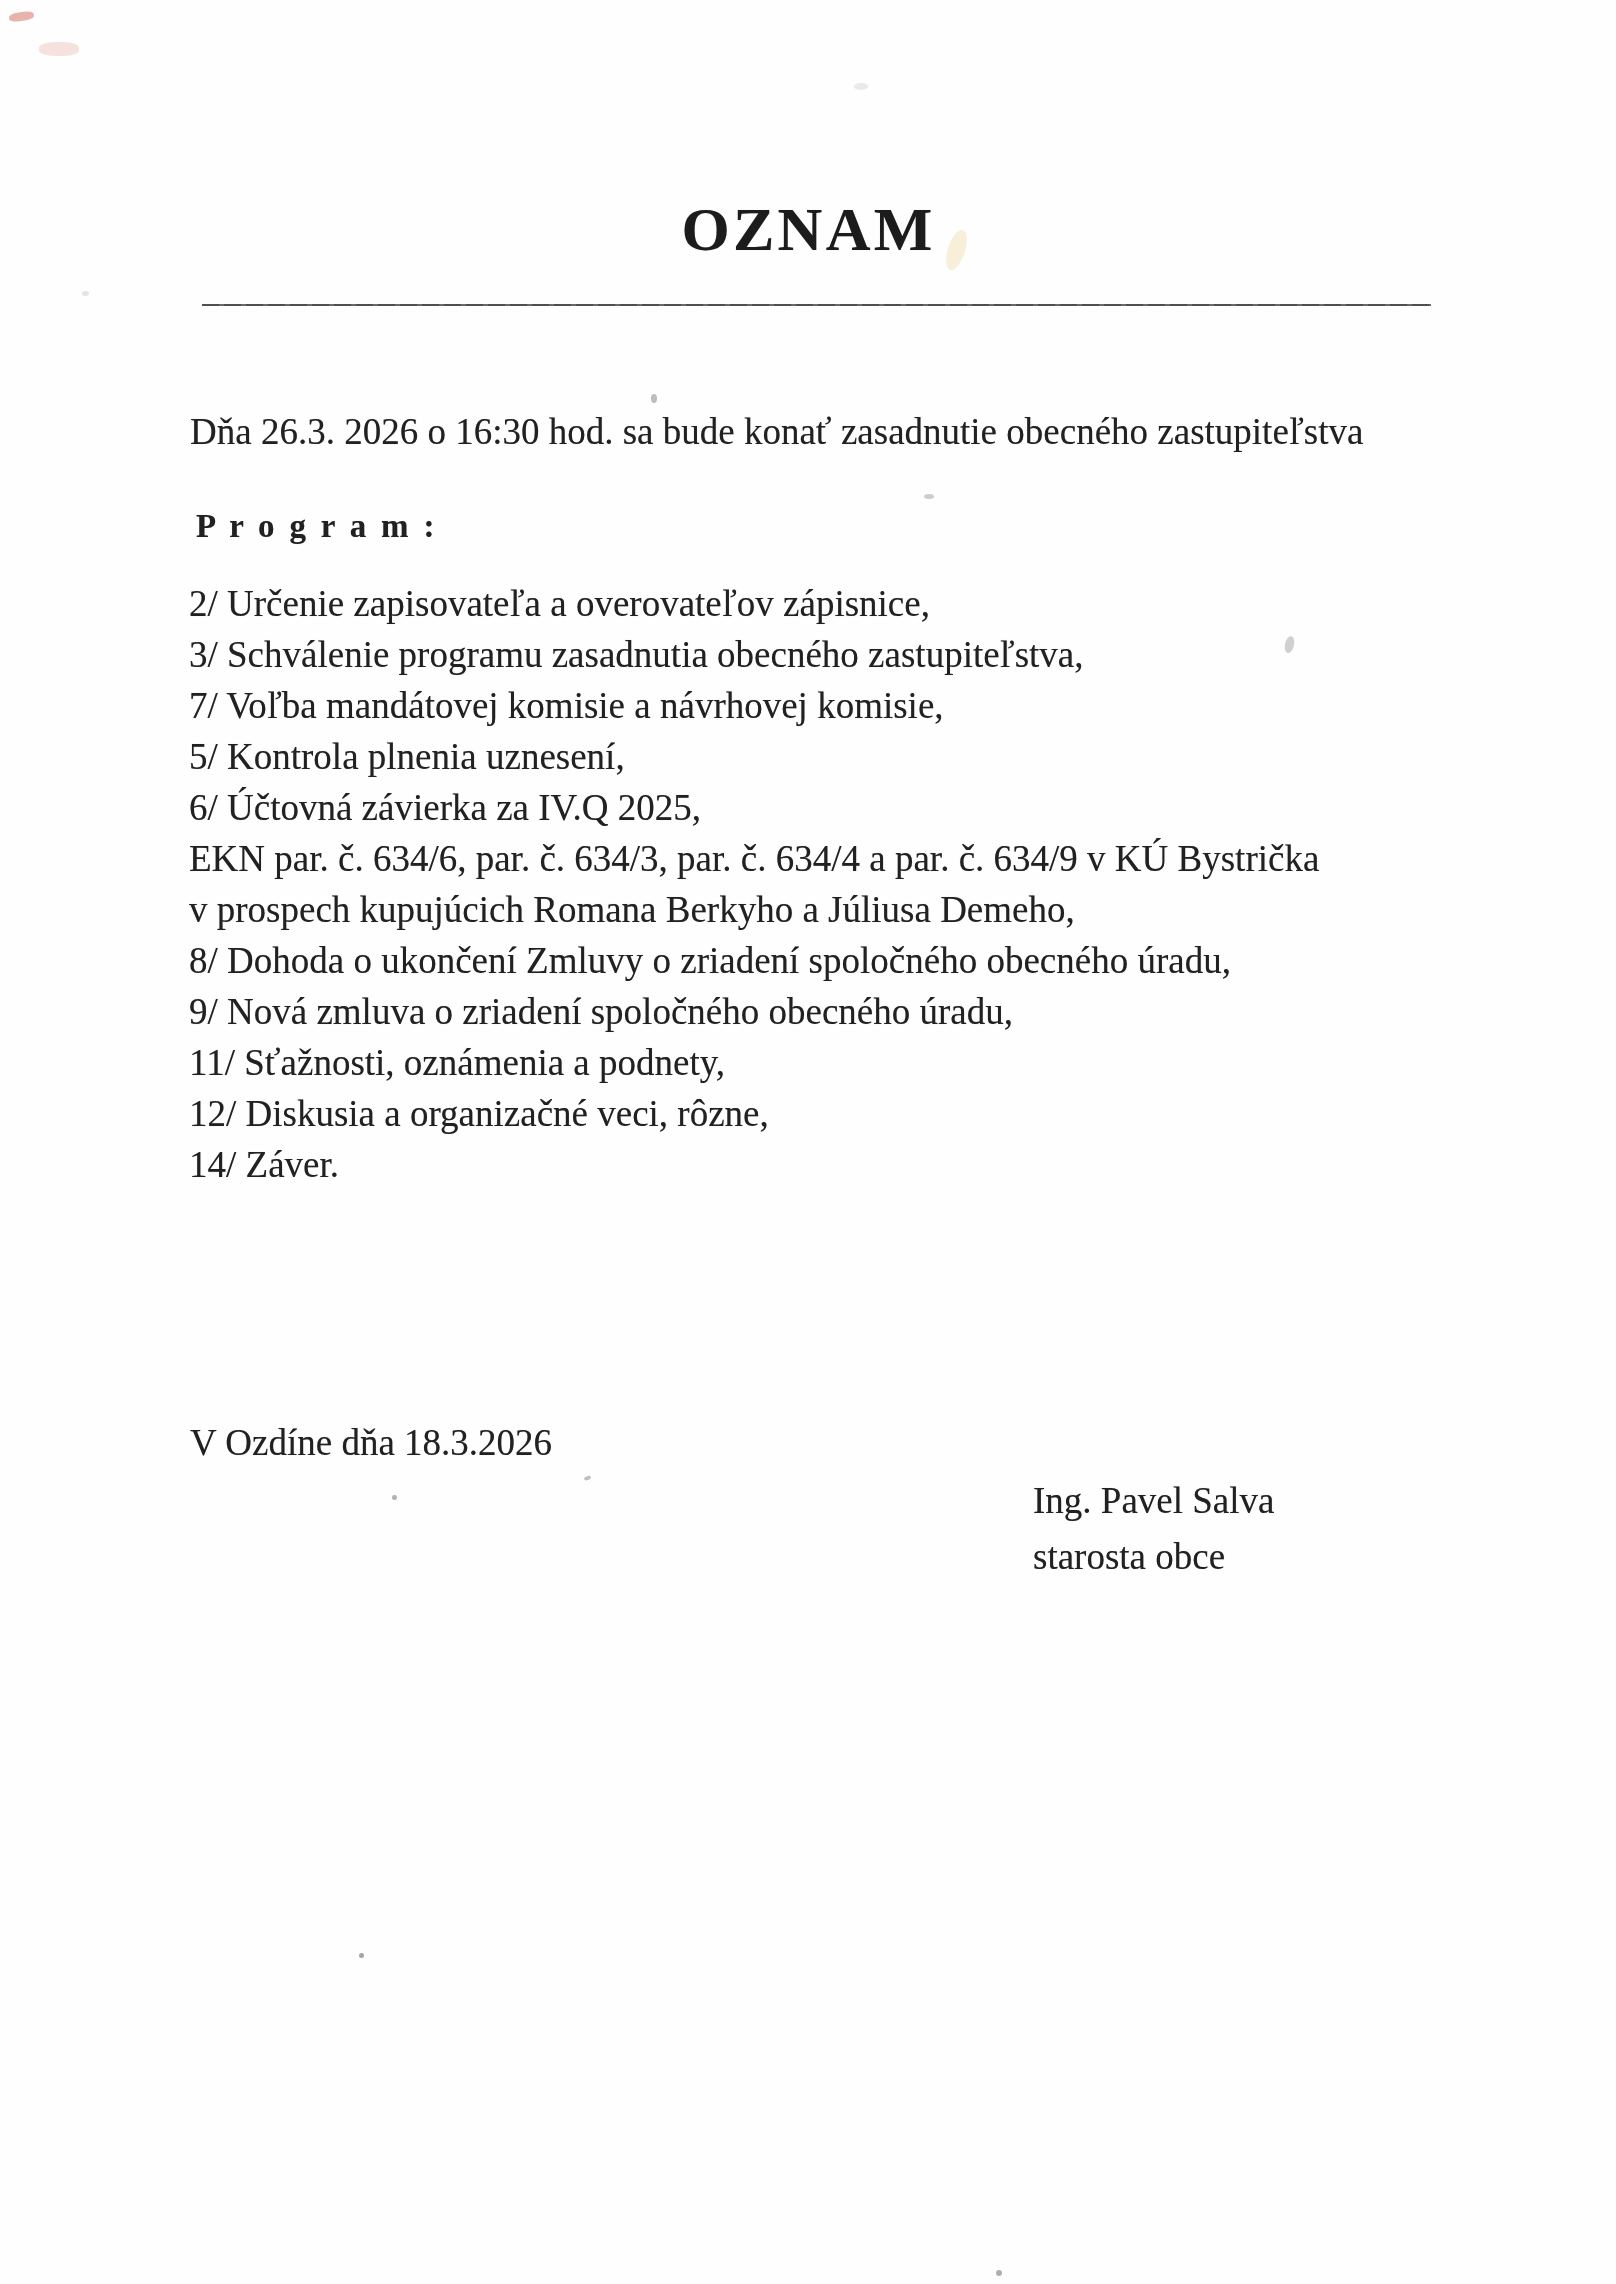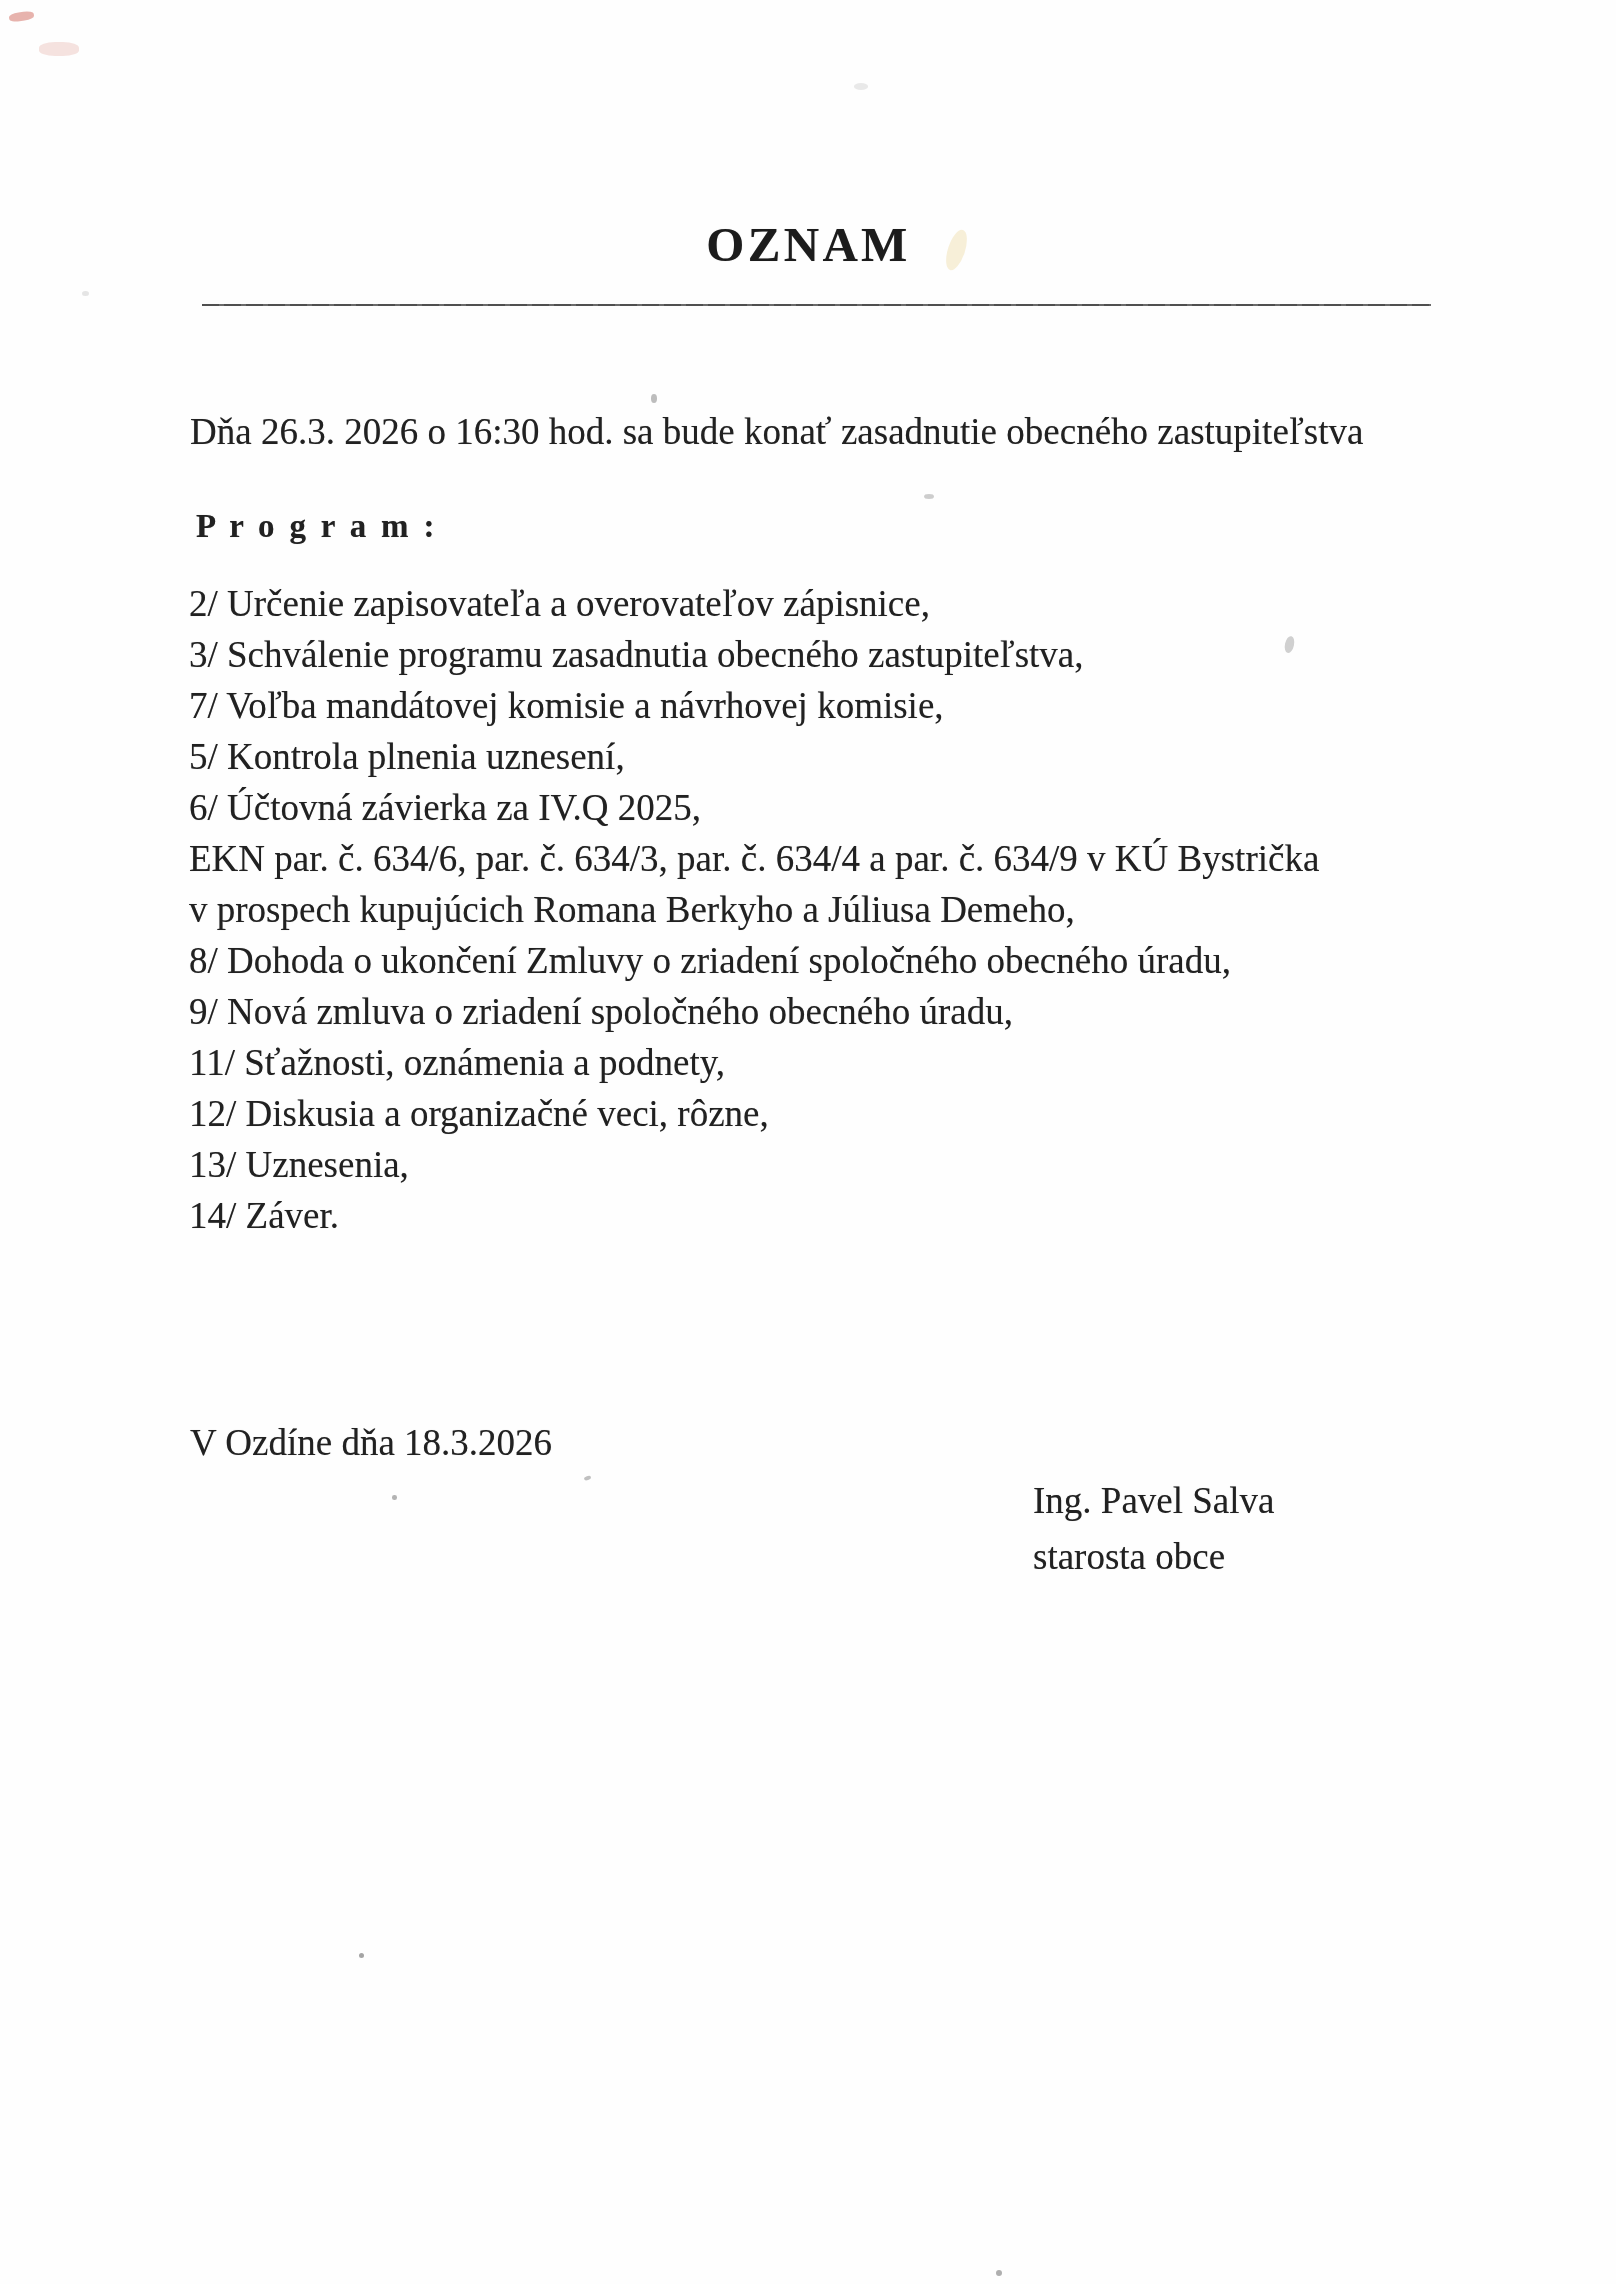--- a/index.html
+++ b/index.html
@@ -15,25 +15,25 @@
     overflow: hidden;
     font-family: "Liberation Serif", "DejaVu Serif", serif;
     color: #212121;
   }
   
   .scantext {
     text-shadow: 0 0 0.7px rgba(20,20,20,0.38);
   }
   .doc-title {
     position: absolute;
-    top: 216px;
+    top: 194px;
     left: 0;
     width: 100%;
     text-align: center;
-    font-size: 49px;
+    font-size: 62px;
     font-weight: bold;
     letter-spacing: 3.3px;
     color: #1c1c1c;
     white-space: nowrap;
   }
   .title-rule {
     position: absolute;
     top: 304px;
     left: 202px;
     width: 1229px;
@@ -161,21 +161,20 @@
     <div class="program-line scantext">3/ Schválenie programu zasadnutia obecného zastupiteľstva,</div>
     <div class="program-line scantext">7/ Voľba mandátovej komisie a návrhovej komisie,</div>
     <div class="program-line scantext">5/ Kontrola plnenia uznesení,</div>
     <div class="program-line scantext">6/ Účtovná závierka za IV.Q 2025,</div>
     <div class="program-line scantext">EKN par. č. 634/6, par. č. 634/3, par. č. 634/4 a par. č. 634/9 v KÚ Bystrička</div>
     <div class="program-line scantext">v prospech kupujúcich Romana Berkyho a Júliusa Demeho,</div>
     <div class="program-line scantext">8/ Dohoda o ukončení Zmluvy o zriadení spoločného obecného úradu,</div>
     <div class="program-line scantext">9/ Nová zmluva o zriadení spoločného obecného úradu,</div>
     <div class="program-line scantext">11/ Sťažnosti, oznámenia a podnety,</div>
     <div class="program-line scantext">12/ Diskusia a organizačné veci, rôzne,</div>
-    <div class="program-line scantext">13/ Uznesenia,</div>
     <div class="program-line scantext">14/ Záver.</div>
   </div>
 
   <div class="place-date scantext">V Ozdíne dňa 18.3.2026</div>
 
   <div class="signature-block">
     <div class="signature-name scantext">Ing. Pavel Salva</div>
     <div class="signature-role scantext">starosta obce</div>
   </div>
 

